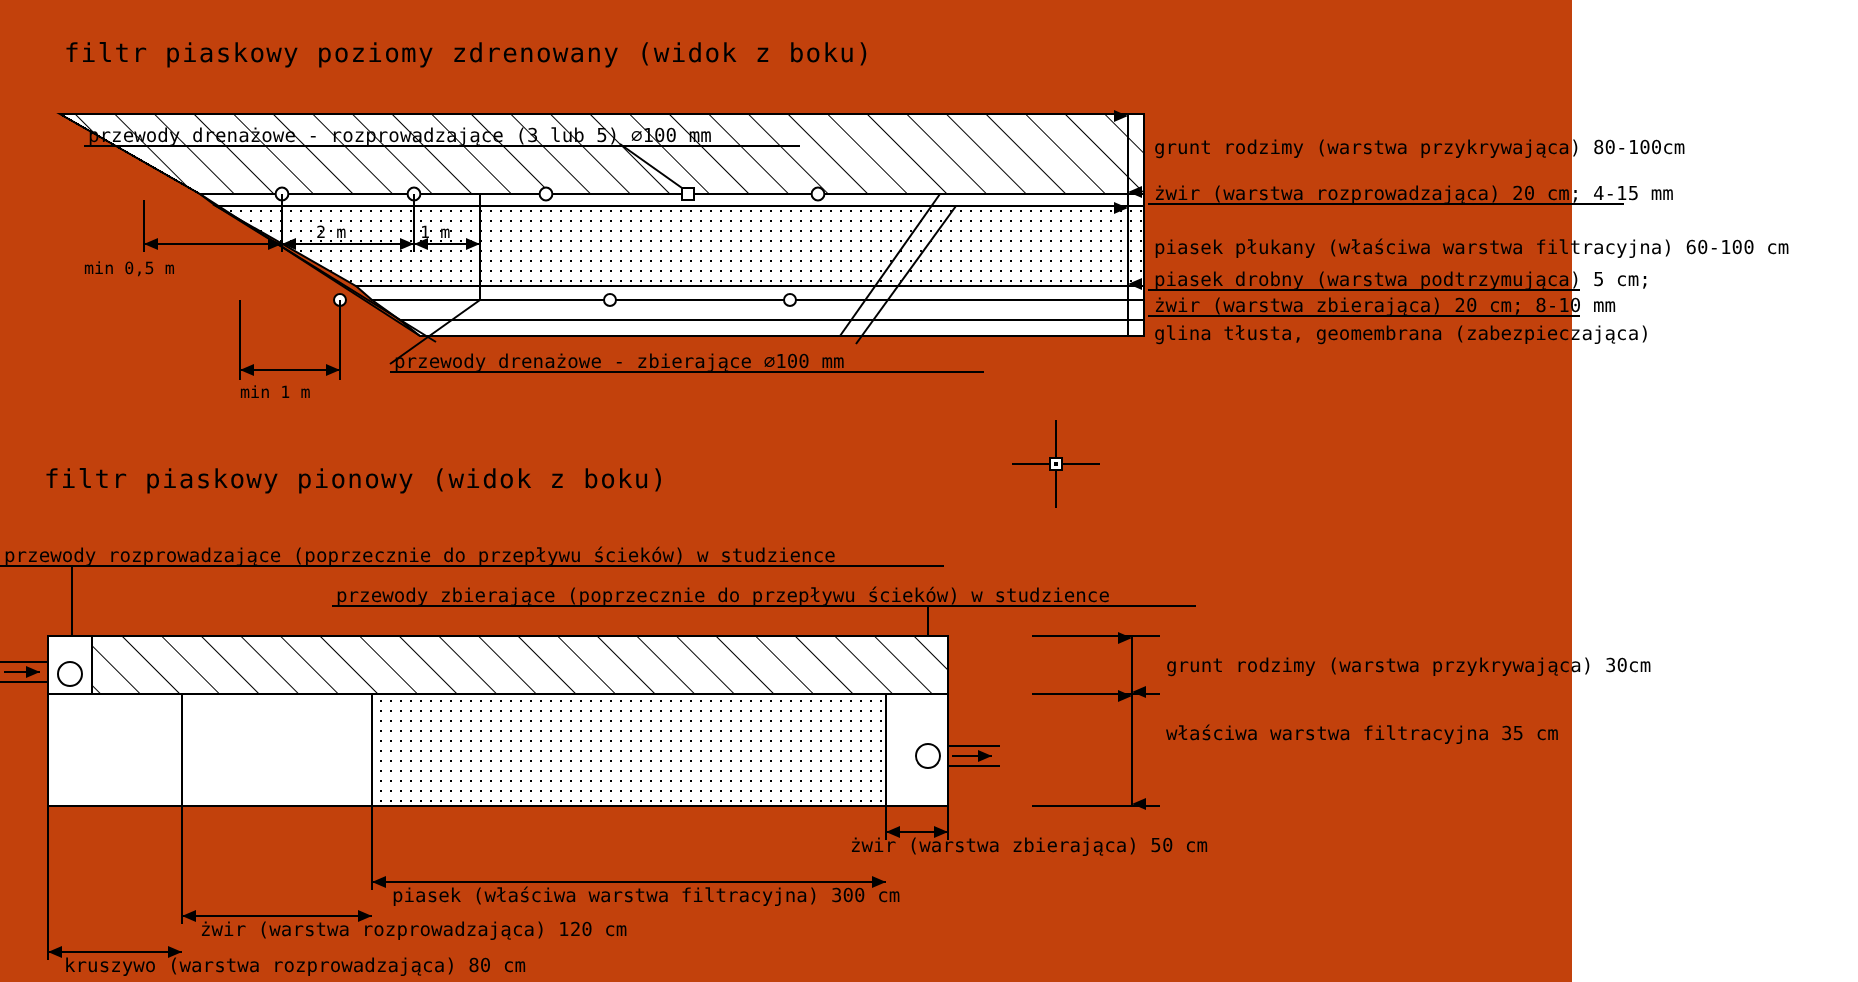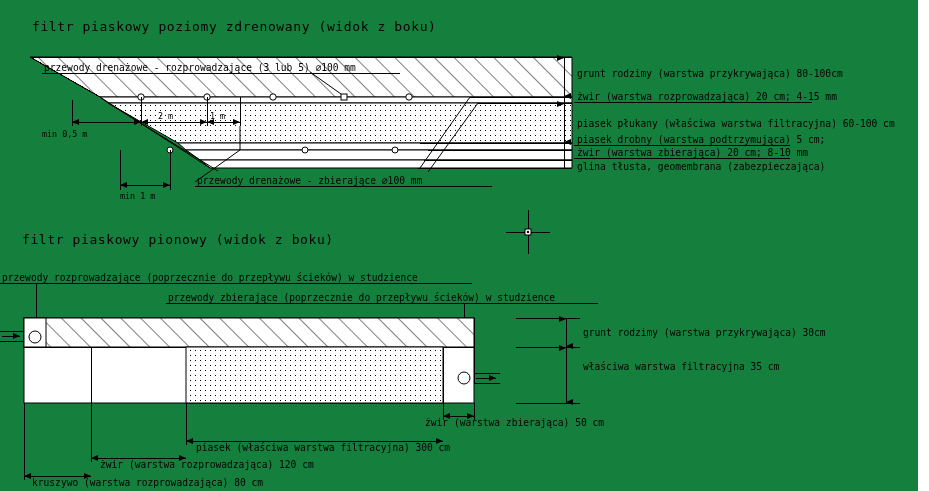--- a/index.html
+++ b/index.html
@@ -1,18 +1,18 @@
 <!DOCTYPE html>
 <html><head>
 <meta charset="utf-8">
 <style>
   html,body{margin:0;padding:0;background:#ffffff;}
   body{width:929px;height:491px;overflow:hidden;
        font-family:"DejaVu Sans Mono", monospace;}
-  #root{position:relative;width:918px;height:491px;background:#15803d;text-align:right;}
+  #root{position:relative;width:786px;height:491px;background:#c2410c;text-align:right;}
   svg{display:block;position:absolute;top:0;left:0;}
   .t{font-family:"DejaVu Sans Mono", monospace;fill:#000;font-size:9.6px;letter-spacing:0px;}
   .t-title{font-family:"DejaVu Sans Mono", monospace;fill:#000;font-size:13px;letter-spacing:0.6px;}
   .t-dim{font-family:"DejaVu Sans Mono", monospace;fill:#000;font-size:8.4px;}
   .ln{stroke:#000;stroke-width:1;fill:none;shape-rendering:crispEdges;}
   .ln-t{stroke:#000;stroke-width:1;fill:none;}
   .hatchfill{fill:url(#hatch45);stroke:#000;stroke-width:1;}
   .dotfill{fill:url(#dots);stroke:#000;stroke-width:1;}
   .nofill{fill:#fff;stroke:#000;stroke-width:1;}
 </style>

